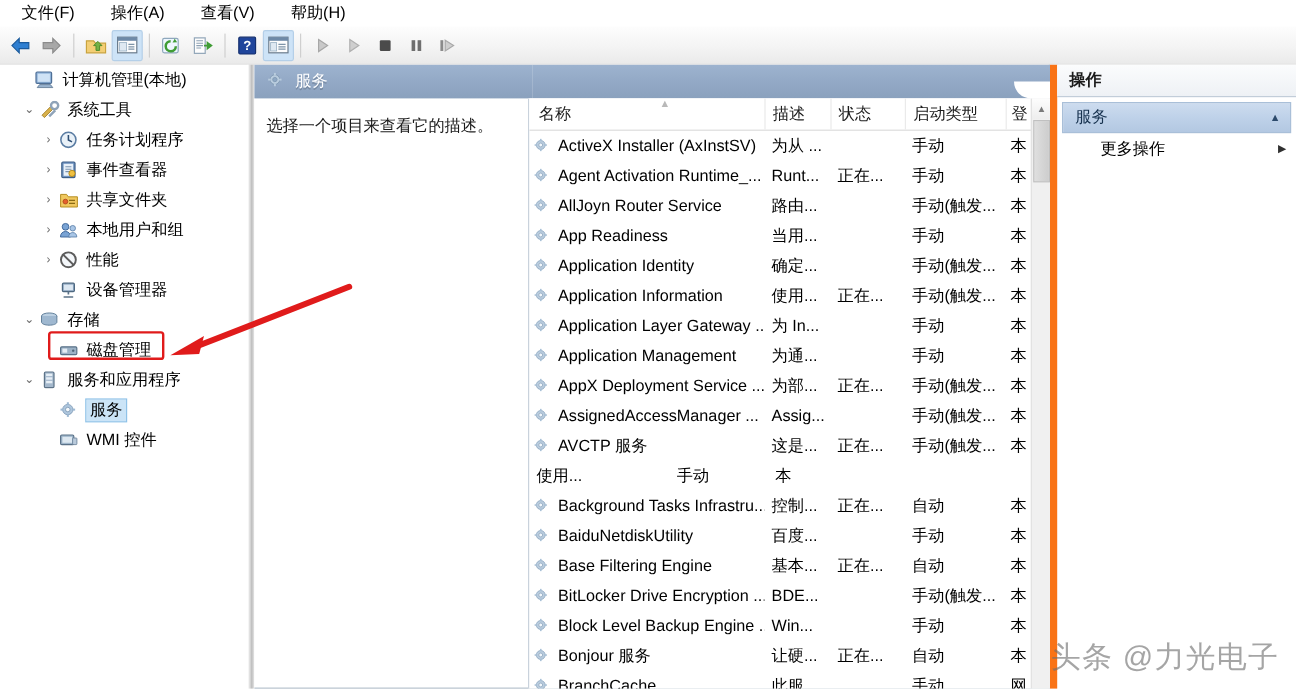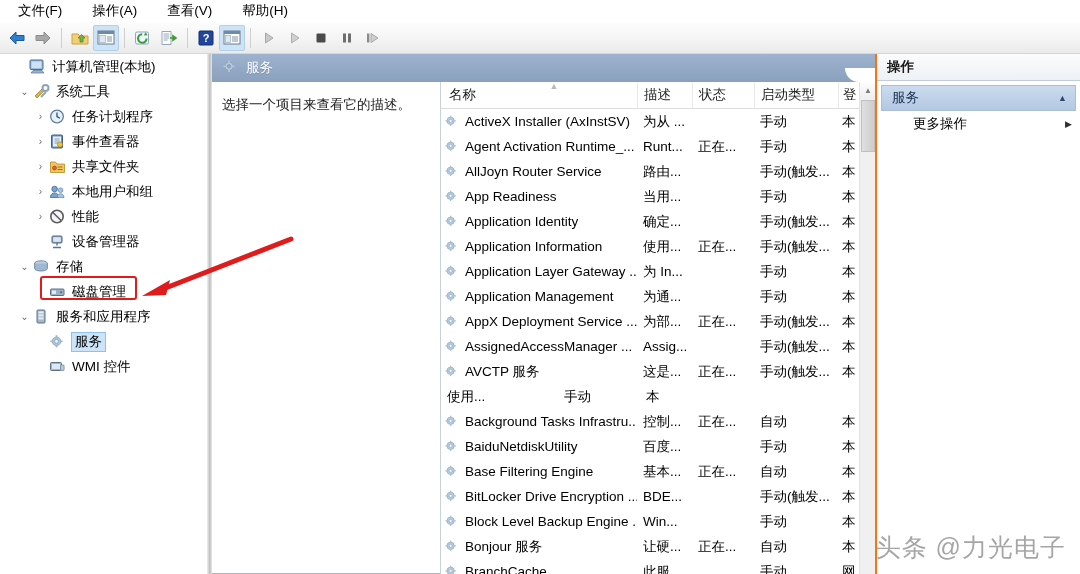--- a/index.html
+++ b/index.html
@@ -141,21 +141,21 @@
   }
   .vs-thumb {
     position:absolute; left:1px; top:18px; width:14px; height:52px;
     background:linear-gradient(to right,#dfdfdf,#cdcdcd);
     border:1px solid #c0c0c0;
   }
 
   
   .act-pane {
     position:absolute; left:875px; top:0; width:205px; height:520px;
-    background:#ffffff; border-left:2px solid #f97316;
+    background:#ffffff; border-left:6px solid #f97316;
   }
   .act-title {
     height:27px; background:linear-gradient(to bottom,#fbfcfd,#eef1f5);
     border-bottom:1px solid #c2cdd9;
     display:flex; align-items:center; padding-left:10px;
     font-weight:bold; font-size:13.5px; color:#1b1b1b;
   }
   .act-group {
     height:26px; margin:4px 4px 0 4px;
     background:linear-gradient(to bottom,#cddcef 0%,#bfd2e9 48%,#b3c8e2 100%);

